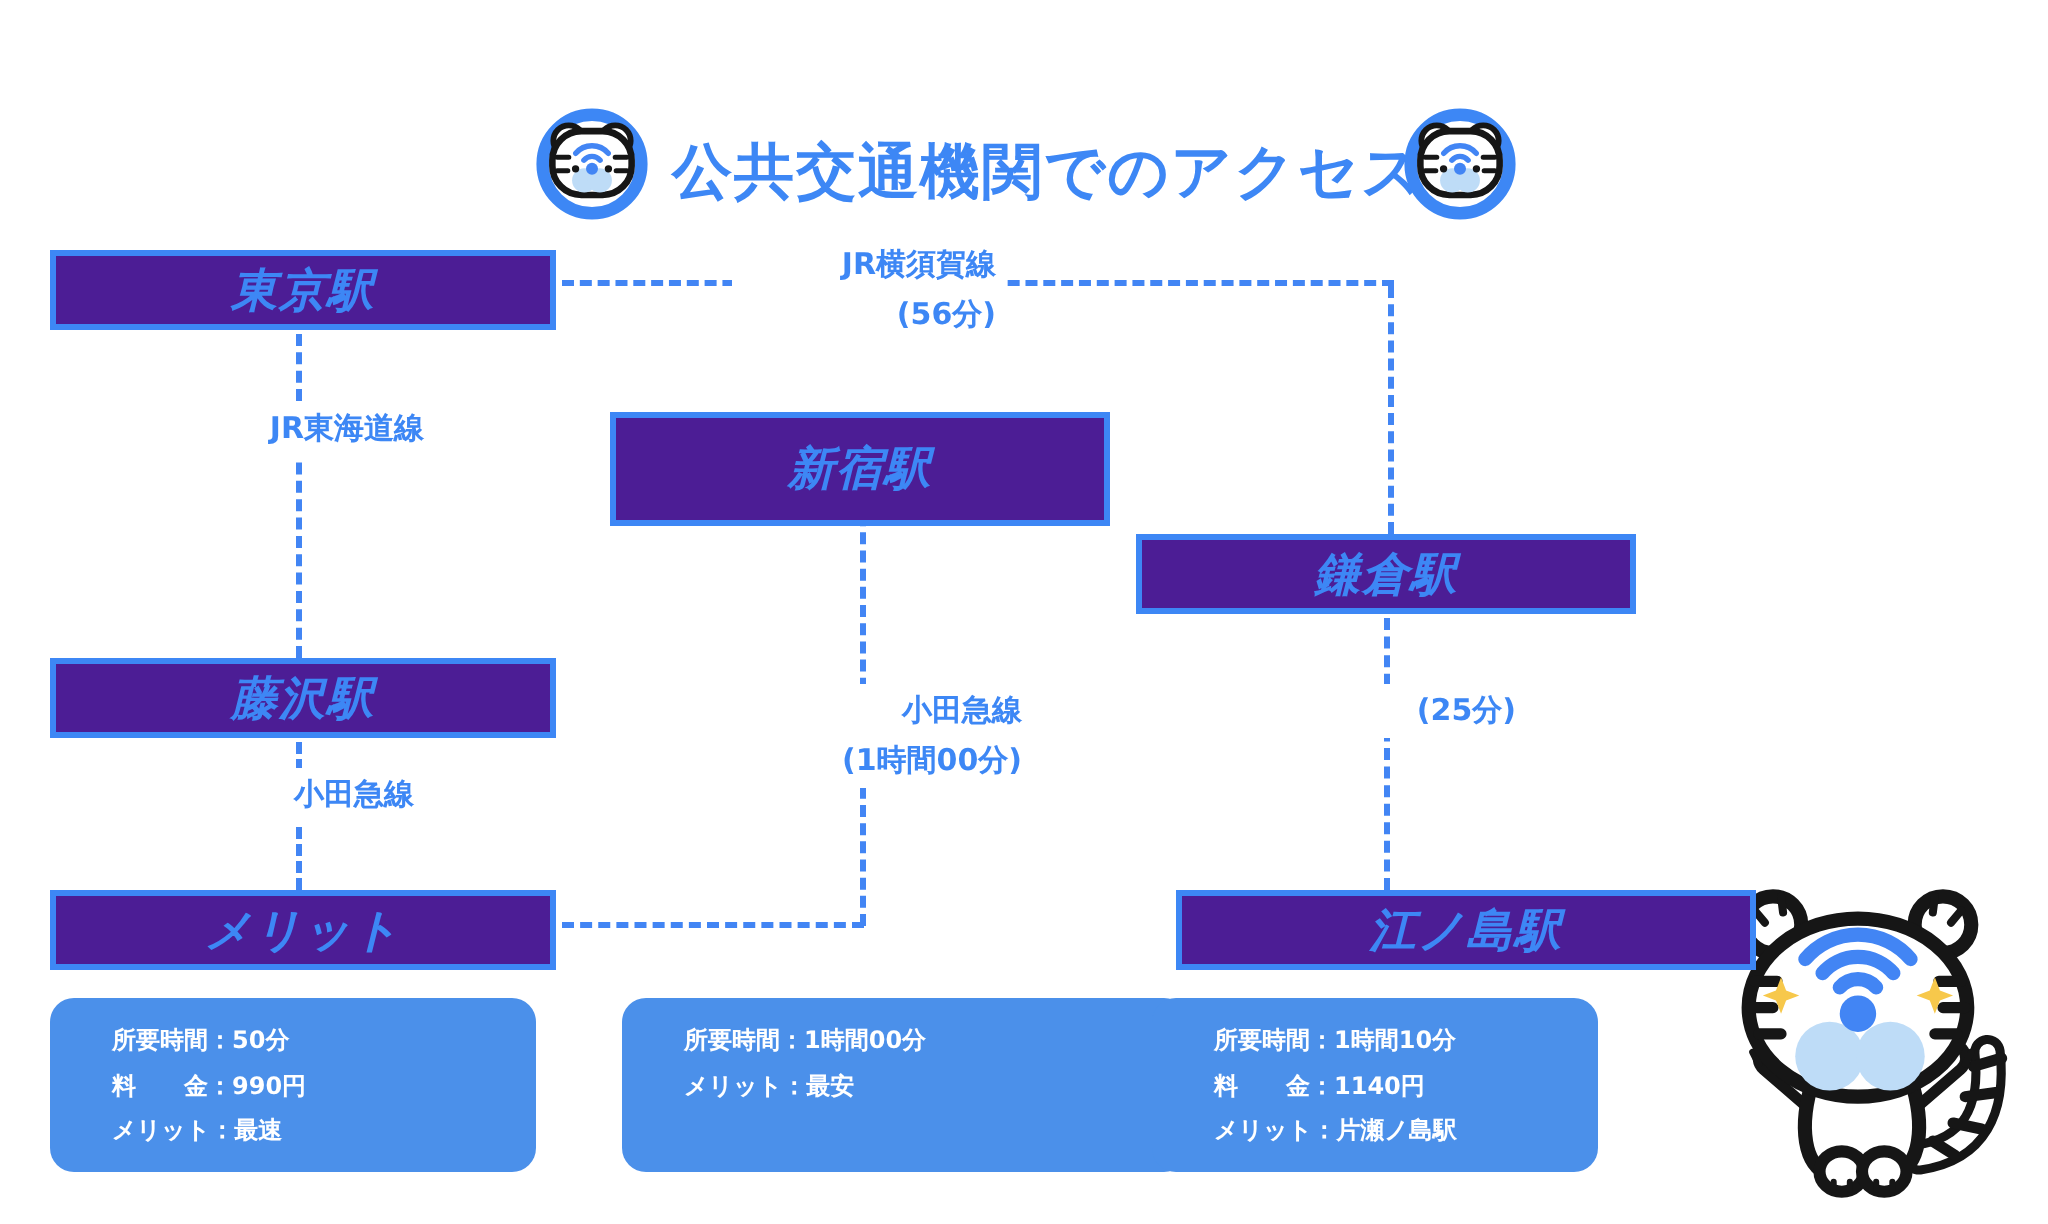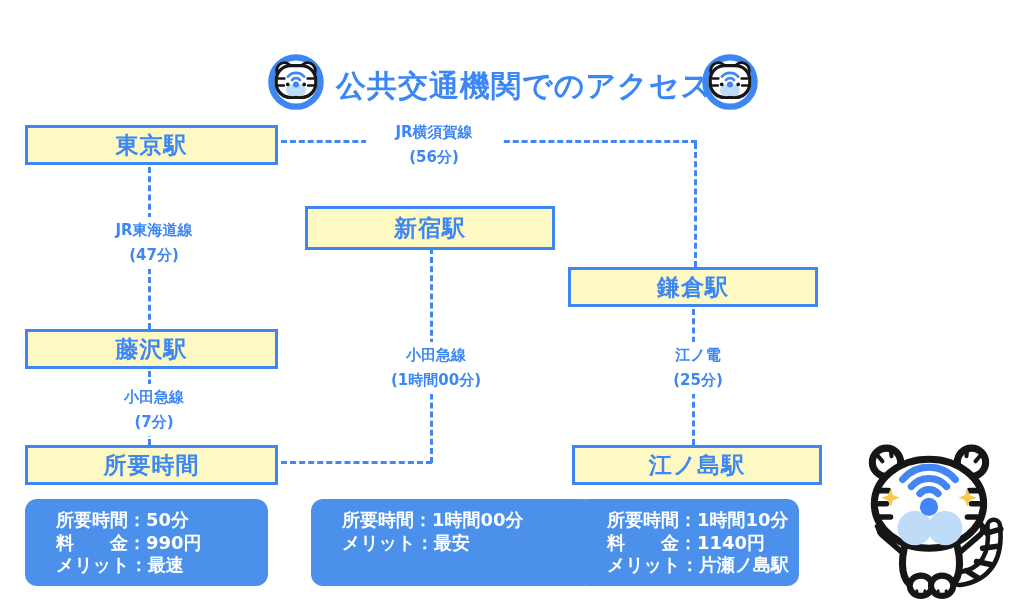--- a/index.html
+++ b/index.html
@@ -11,54 +11,54 @@
   .title-row{position:absolute;left:0;top:26px;width:1024px;height:62px;}
   .title-text{
     position:absolute;left:336px;top:40px;width:366px;text-align:center;
     font-size:30px;font-weight:bold;color:#3d87f5;letter-spacing:1px;white-space:nowrap;
   }
   .title-icon{position:absolute;width:58px;height:58px;top:27px;}
   .title-icon.left{left:267px;}
   .title-icon.right{left:701px;}
   
   .station{
-    position:absolute;background:#fef9c3;border:3px solid #3d87f5;box-sizing:border-box;
+    position:absolute;background:#4c1d95;border:3px solid #3d87f5;box-sizing:border-box;
     display:flex;align-items:center;justify-content:center;
-    font-size:23px;font-weight:bold;color:#3d87f5;z-index:3;letter-spacing:1px;white-space:nowrap;
+    font-size:23px;font-weight:bold;color:#3d87f5;z-index:3;letter-spacing:1px;white-space:nowrap;font-style:italic;
   }
   #st-tokyo   {left:25px; top:125px;width:253px;height:40px;}
-  #st-shinjuku{left:305px;top:206px;width:250px;height:44px;}
+  #st-shinjuku{left:305px;top:206px;width:250px;height:57px;}
   #st-kamakura{left:568px;top:267px;width:250px;height:40px;}
   #st-fujisawa{left:25px; top:329px;width:253px;height:40px;}
   #st-katase  {left:25px; top:445px;width:253px;height:40px;}
-  #st-enoshima{left:572px;top:445px;width:250px;height:40px;}
+  #st-enoshima{left:588px;top:445px;width:290px;height:40px;}
   
   .hline{position:absolute;height:0;border-top:3px dashed #4285f4;z-index:1;}
   .vline{position:absolute;width:0;border-left:3px dashed #4285f4;z-index:1;}
   #ln-yokosuka-h{left:281px;top:140px;width:416px;}
   #ln-yokosuka-v{left:694px;top:143px;height:124px;}
   #ln-tokaido-v {left:148px;top:167px;height:162px;}
   #ln-odakyu7-v {left:148px;top:371px;height:74px;}
   #ln-odakyu60-v{left:430px;top:248px;height:215px;}
   #ln-odakyu60-h{left:281px;top:461px;width:151px;}
   #ln-enoden-v  {left:692px;top:309px;height:136px;}
   
   .route-label{
-    position:absolute;z-index:2;background:#fff;text-align:center;
+    position:absolute;z-index:2;background:#fff;text-align:right;
     font-size:15px;font-weight:bold;color:#3d87f5;line-height:25px;padding:1px 4px;white-space:nowrap;
   }
   #lb-yokosuka{left:366px;top:119px;width:128px;}
-  #lb-tokaido {left:92px; top:201px;width:116px;margin-top:16px;}
+  #lb-tokaido {left:92px; top:201px;width:116px;}
   #lb-odakyu7 {left:97px; top:384px;width:106px;}
   #lb-odakyu60{left:357px;top:342px;width:150px;}
   #lb-enoden  {left:634px;top:342px;width:120px;}
   
   .panel{
     position:absolute;top:499px;height:87px;box-sizing:border-box;background:#4b90ea;
-    border-radius:12px;color:#fff;font-size:18px;font-weight:bold;
+    border-radius:12px;color:#fff;font-size:12px;font-weight:bold;
     padding:10px 0 0 31px;line-height:22.5px;z-index:3;white-space:nowrap;
   }
   #panel-0{left:25px; width:243px;}
   #panel-1{left:311px;width:283px;}
   #panel-2{left:576px;width:223px;}
   .panel div{height:22.5px;}
   
   #mascot{position:absolute;left:846px;top:434px;width:170px;height:172px;z-index:2;}
 </style>
 </head>
@@ -105,40 +105,37 @@
   <div class="vline" id="ln-odakyu60-v"></div>
   <div class="hline" id="ln-odakyu60-h"></div>
   <div class="vline" id="ln-enoden-v"></div>
 
   <div class="route-label" id="lb-yokosuka">
     <div>JR横須賀線</div>
     <div>(56分)</div>
   </div>
   <div class="route-label" id="lb-tokaido">
     <div>JR東海道線</div>
-    <div>(47分)</div>
   </div>
   <div class="route-label" id="lb-odakyu7">
     <div>小田急線</div>
-    <div>(7分)</div>
   </div>
   <div class="route-label" id="lb-odakyu60">
     <div>小田急線</div>
     <div>(1時間00分)</div>
   </div>
   <div class="route-label" id="lb-enoden">
-    <div>江ノ電</div>
     <div>(25分)</div>
   </div>
 
   <div class="station" id="st-tokyo">東京駅</div>
   <div class="station" id="st-shinjuku">新宿駅</div>
   <div class="station" id="st-fujisawa">藤沢駅</div>
   <div class="station" id="st-kamakura">鎌倉駅</div>
-  <div class="station" id="st-katase">所要時間</div>
+  <div class="station" id="st-katase">メリット</div>
   <div class="station" id="st-enoshima">江ノ島駅</div>
 
   <div class="panel" id="panel-0">
     <div>所要時間：50分</div>
     <div>料　　金：990円</div>
     <div>メリット：最速</div>
   </div>
   <div class="panel" id="panel-1">
     <div>所要時間：1時間00分</div>
     <div>メリット：最安</div>

